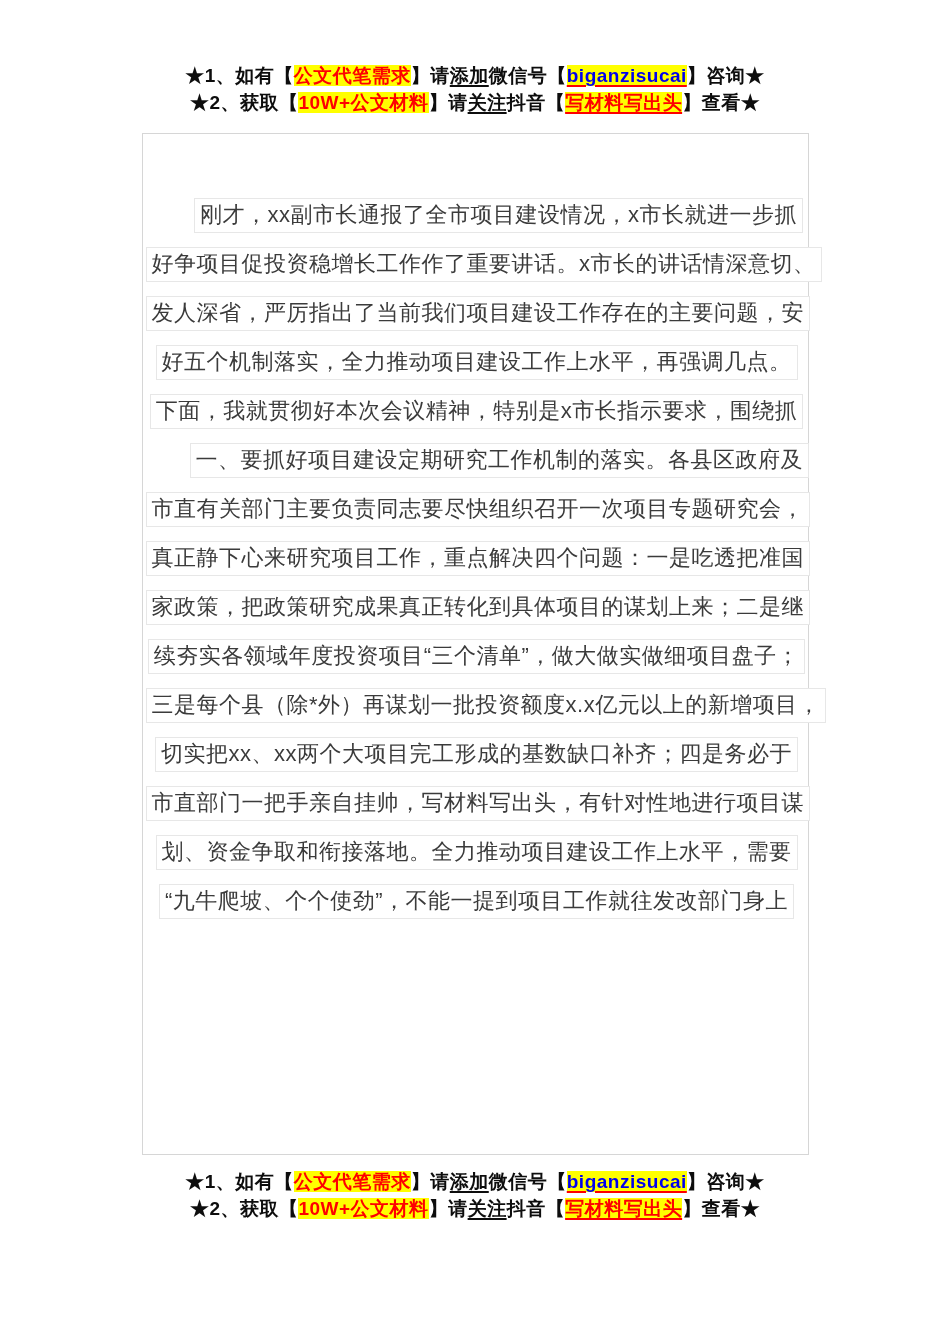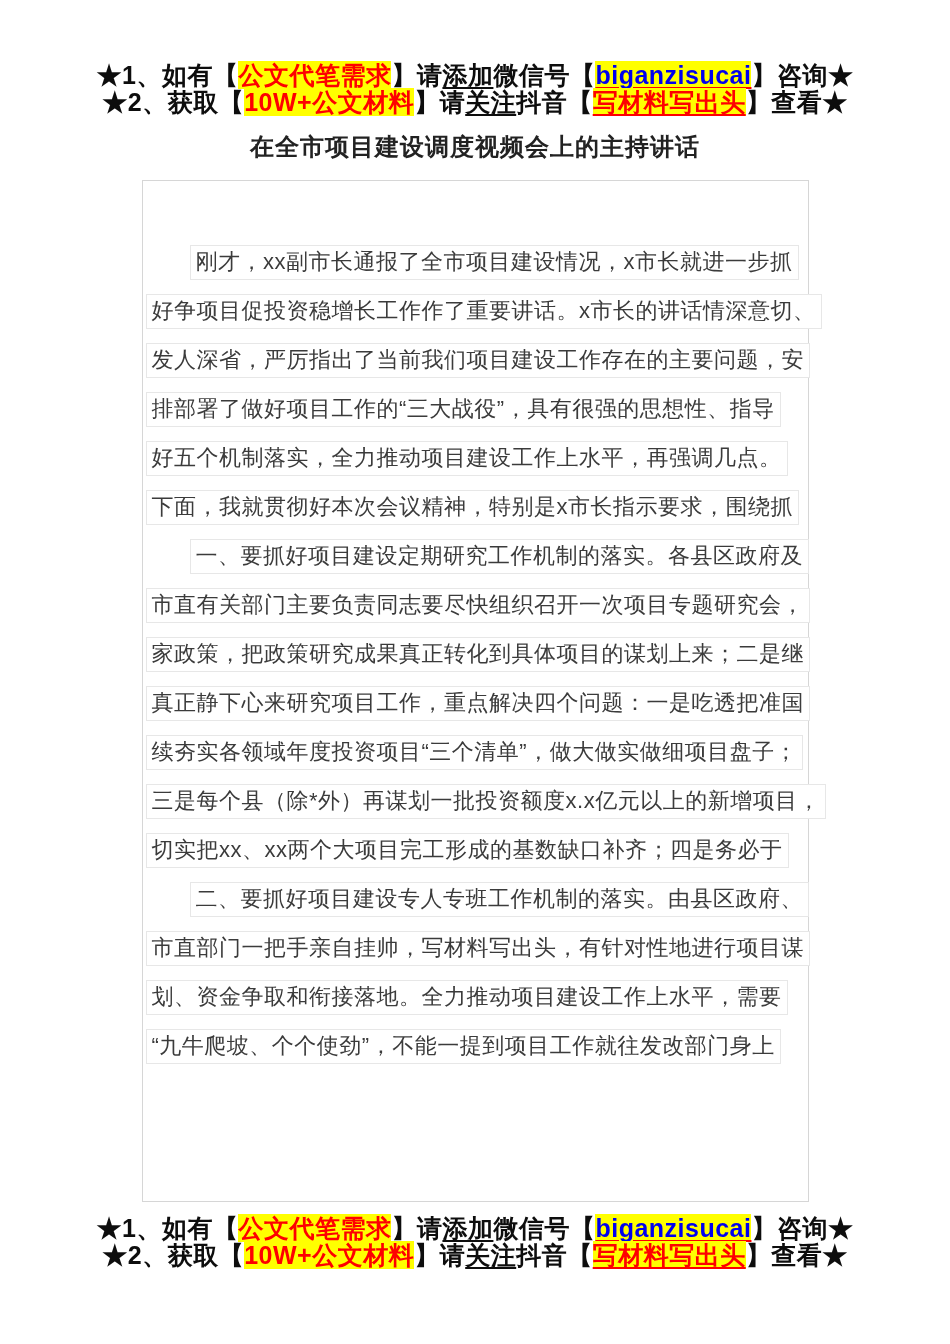--- a/index.html
+++ b/index.html
@@ -13,21 +13,21 @@
   *{margin:0;padding:0;box-sizing:border-box;}
   html,body{background:#ffffff;}
   .page{
     position:relative;
     width:950px;height:1344px;
     background:#ffffff;
     overflow:hidden;
     font-family:"Liberation Sans", sans-serif;
   }
   
-  .promo{ text-align:center; font-weight:bold; font-size:25px; line-height:27px; color:#0d0d0d; letter-spacing:0.5px;}
+  .promo{ text-align:center; font-weight:bold; font-size:19px; line-height:27px; color:#0d0d0d; letter-spacing:0.5px;}
   .promo-top{padding-top:62px;}
   .promo-bottom{padding-top:13px;}
   .promo-line span{white-space:pre;}
   .hl-red{ background:var(--hl-yellow); color:var(--accent-red);}
   .hl-link{
     background:var(--hl-yellow); color:var(--link-blue);
     text-decoration:underline; text-decoration-color:var(--accent-red); text-decoration-thickness:2px; text-underline-offset:3px;
     cursor:pointer;
   }
   .hl-red-link{
@@ -46,20 +46,21 @@
     letter-spacing:1px;
   }
   
   .content-frame{
     width:667px;
     height:1022px;
     margin:17px auto 0 auto;
     border:1px solid var(--frame-border);
     padding:64px 0 0 3px;
     overflow:visible;
+    text-align:center;
   }
   .line-row{ height:49px; white-space:nowrap;}
   .line-row.indent .line-box{ margin-left:44px;}
   .line-box{
     display:inline-block;
     border:1px solid var(--box-border);
     background:#ffffff;
     padding:3px 5px 4px 5px;
     font-size:22px;
     line-height:26px;
@@ -75,38 +76,35 @@
 
   <div class="promo promo-top">
     <div class="promo-line">
       <span>★1、如有【</span><span class="hl-red">公文代笔需求</span><span>】请</span><span class="u">添加</span><span>微信号【</span><span class="hl-link">biganzisucai</span><span>】咨询★</span>
     </div>
     <div class="promo-line">
       <span>★2、获取【</span><span class="hl-red">10W+公文材料</span><span>】请</span><span class="u">关注</span><span>抖音【</span><span class="hl-red-link">写材料写出头</span><span>】查看★</span>
     </div>
   </div>
 
-  <div class="doc-title">在全市项目建设调度视频会上的主持讲话</div>
 
   <div class="content-frame">
     <div>
         <div class="line-row indent"><span class="line-box">刚才，xx副市长通报了全市项目建设情况，x市长就进一步抓</span></div>
         <div class="line-row"><span class="line-box">好争项目促投资稳增长工作作了重要讲话。x市长的讲话情深意切、</span></div>
         <div class="line-row"><span class="line-box">发人深省，严厉指出了当前我们项目建设工作存在的主要问题，安</span></div>
-        <div class="line-row"><span class="line-box">排部署了做好项目工作的“三大战役”，具有很强的思想性、指导</span></div>
         <div class="line-row"><span class="line-box">好五个机制落实，全力推动项目建设工作上水平，再强调几点。</span></div>
         <div class="line-row"><span class="line-box">下面，我就贯彻好本次会议精神，特别是x市长指示要求，围绕抓</span></div>
         <div class="line-row indent"><span class="line-box">一、要抓好项目建设定期研究工作机制的落实。各县区政府及</span></div>
         <div class="line-row"><span class="line-box">市直有关部门主要负责同志要尽快组织召开一次项目专题研究会，</span></div>
+        <div class="line-row"><span class="line-box">真正静下心来研究项目工作，重点解决四个问题：一是吃透把准国</span></div>
         <div class="line-row"><span class="line-box">家政策，把政策研究成果真正转化到具体项目的谋划上来；二是继</span></div>
-        <div class="line-row"><span class="line-box">真正静下心来研究项目工作，重点解决四个问题：一是吃透把准国</span></div>
         <div class="line-row"><span class="line-box">续夯实各领域年度投资项目“三个清单”，做大做实做细项目盘子；</span></div>
         <div class="line-row"><span class="line-box">三是每个县（除*外）再谋划一批投资额度x.x亿元以上的新增项目，</span></div>
         <div class="line-row"><span class="line-box">切实把xx、xx两个大项目完工形成的基数缺口补齐；四是务必于</span></div>
-        <div class="line-row indent"><span class="line-box">二、要抓好项目建设专人专班工作机制的落实。由县区政府、</span></div>
         <div class="line-row"><span class="line-box">市直部门一把手亲自挂帅，写材料写出头，有针对性地进行项目谋</span></div>
         <div class="line-row"><span class="line-box">划、资金争取和衔接落地。全力推动项目建设工作上水平，需要</span></div>
         <div class="line-row"><span class="line-box">“九牛爬坡、个个使劲”，不能一提到项目工作就往发改部门身上</span></div>
       </div>
   </div>
 
   <div class="promo promo-bottom">
     <div class="promo-line">
       <span>★1、如有【</span><span class="hl-red">公文代笔需求</span><span>】请</span><span class="u">添加</span><span>微信号【</span><span class="hl-link">biganzisucai</span><span>】咨询★</span>
     </div>

